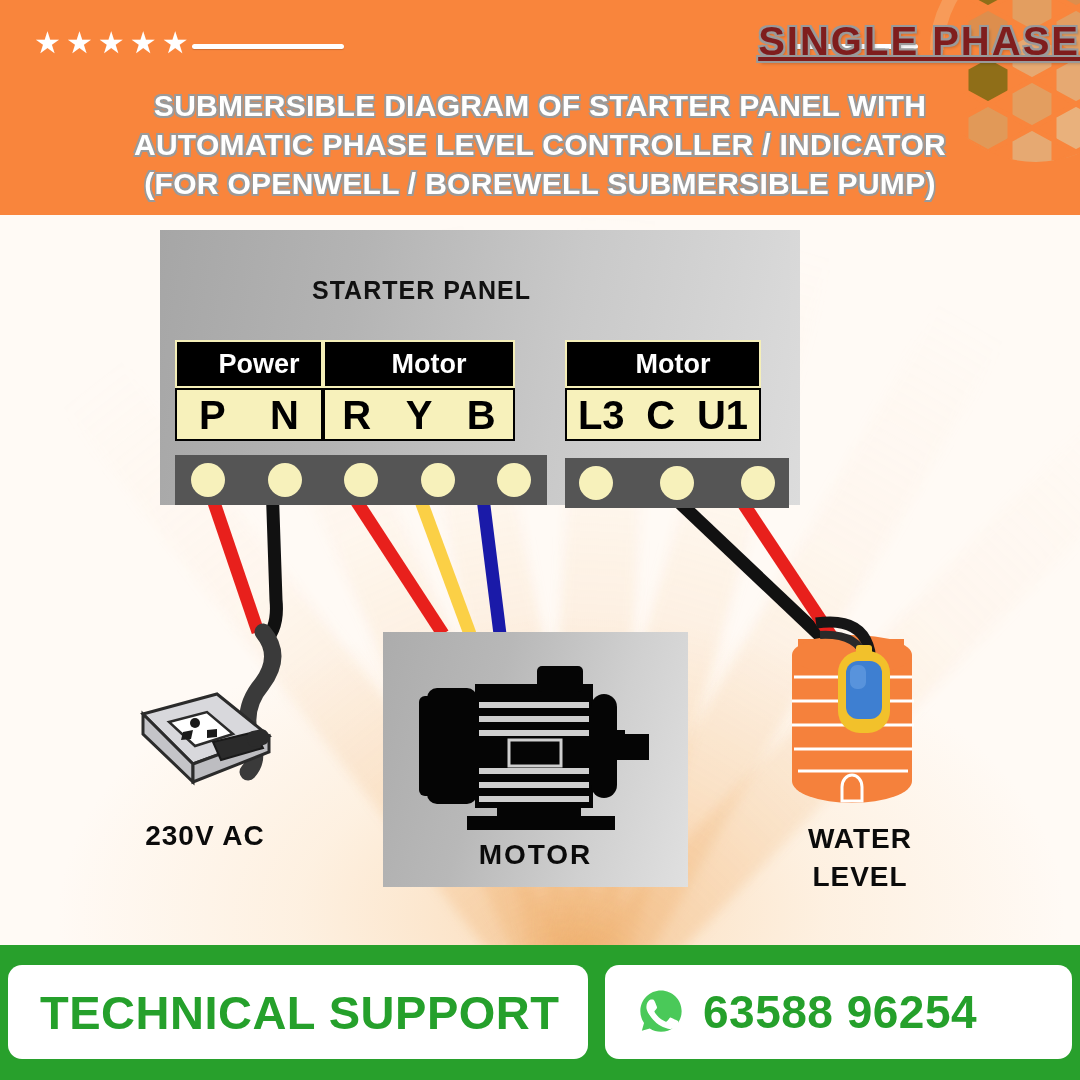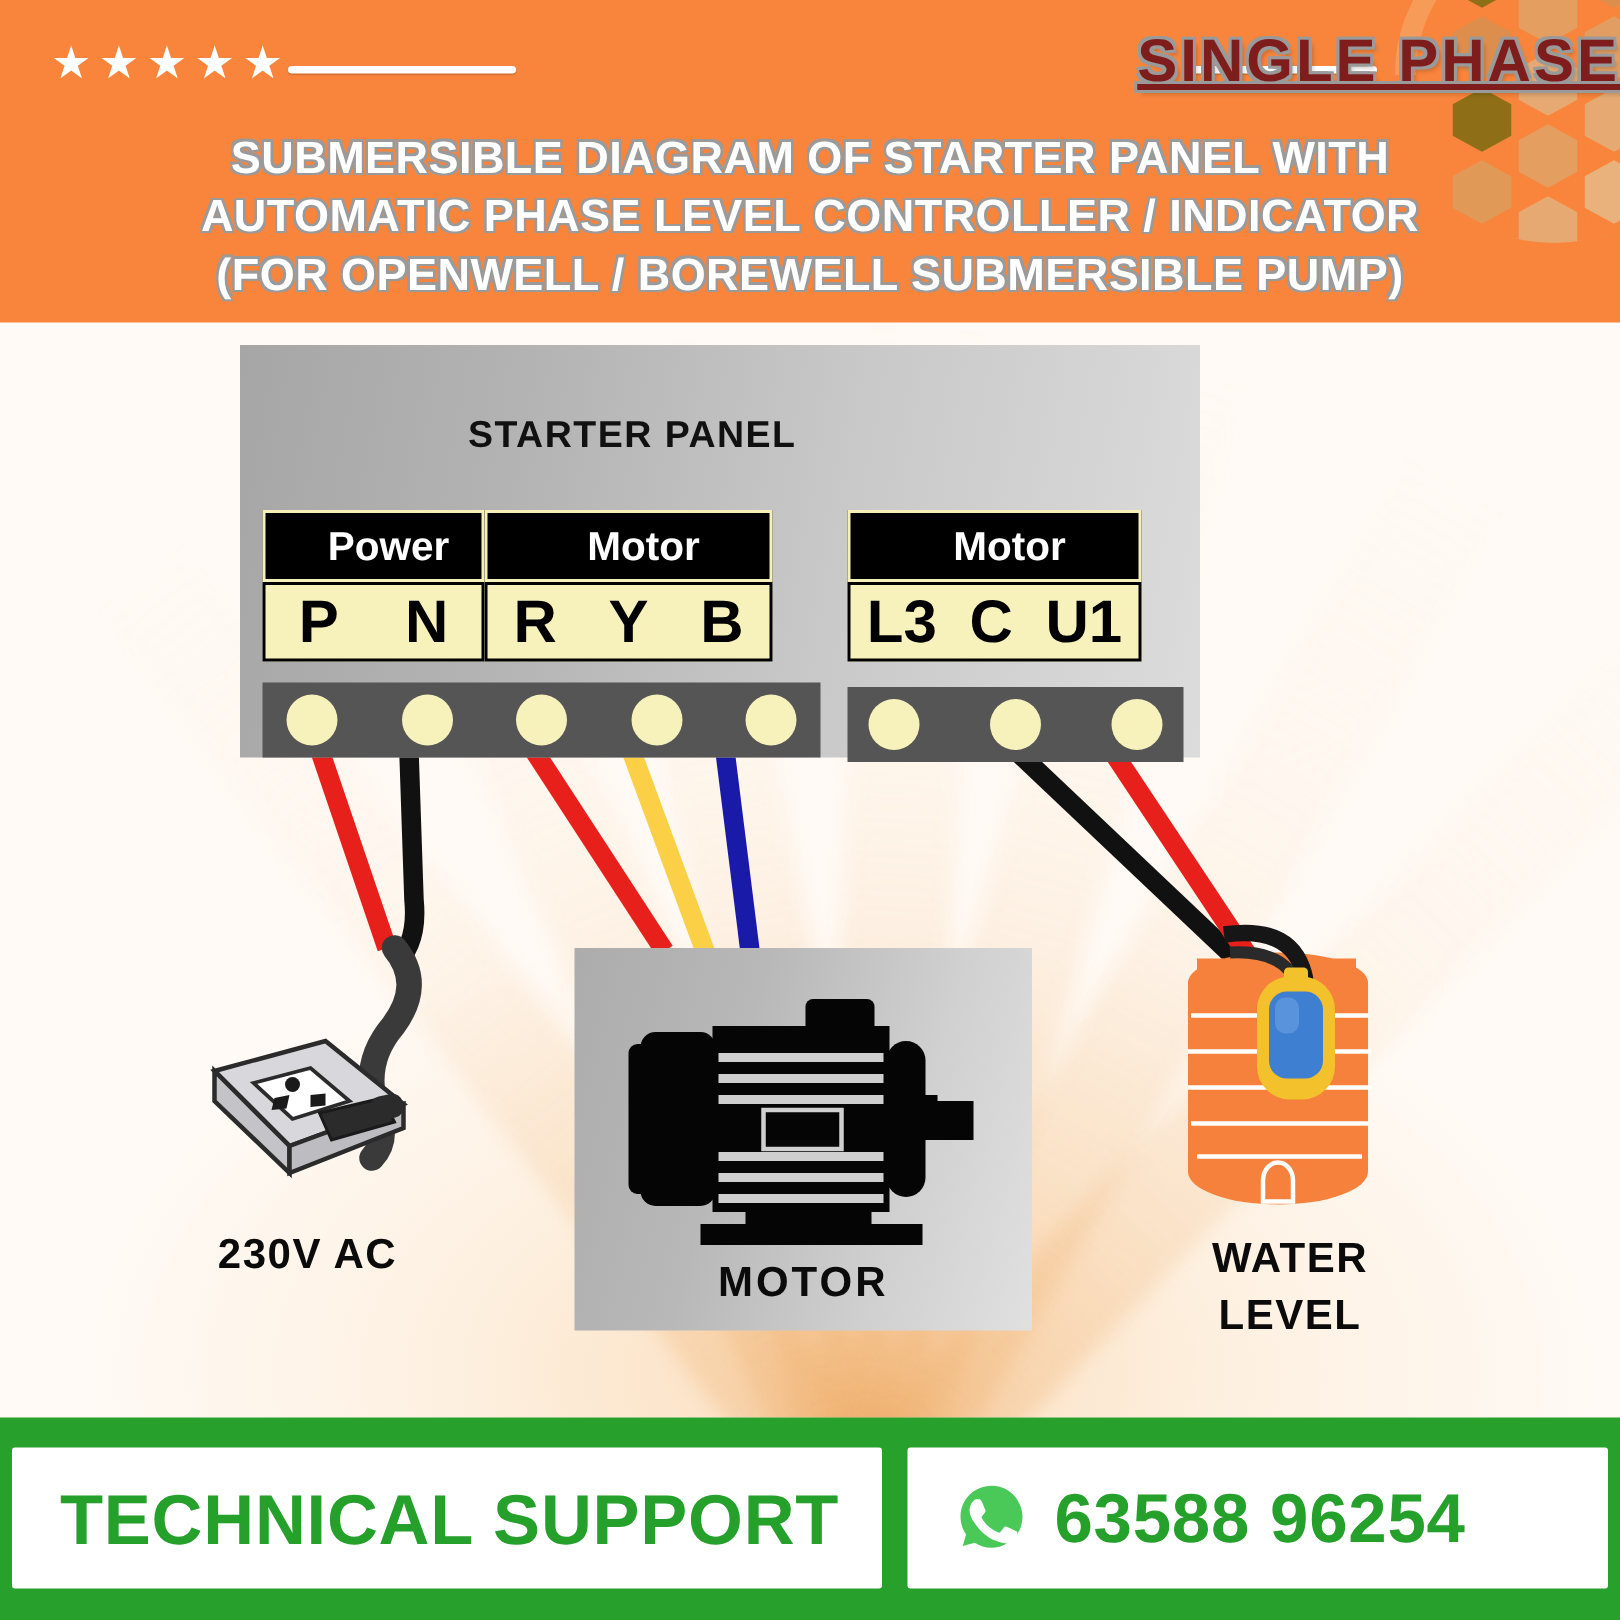--- a/index.html
+++ b/index.html
@@ -58,21 +58,21 @@
     background:linear-gradient(105deg,#acacac 0%,#b8b8b8 35%,#d0d0d0 70%,#e0e0e0 100%);}
   .motor-label{position:absolute;left:0;bottom:16px;width:305px;text-align:center;
     font-size:28px;font-weight:bold;color:#0b0b0b;letter-spacing:2px;}
 
   
   .cap{position:absolute;text-align:center;font-size:28px;font-weight:bold;color:#0b0b0b;letter-spacing:1px;}
   .cap.two{line-height:38px;}
 
   
   .footer{position:absolute;left:0;top:945px;width:1080px;height:135px;background:#28a02c;}
-  .fcard{position:absolute;background:#ffffff;border-radius:2px;}
+  .fcard{position:absolute;background:#ffffff;border-radius:14px;}
   .fcard.left{left:8px;top:20px;width:580px;height:94px;}
   .fcard.right{left:605px;top:20px;width:467px;height:94px;}
   .ftext{position:absolute;top:0;height:94px;display:flex;align-items:center;
     color:#25a02b;font-weight:bold;font-size:47px;letter-spacing:.5px;}
   .tech{left:32px;}
   .phone{left:98px;font-size:46px;}
   .wa{position:absolute;left:28px;top:19px;width:56px;height:56px;}
 
   svg{display:block;}
 </style>

